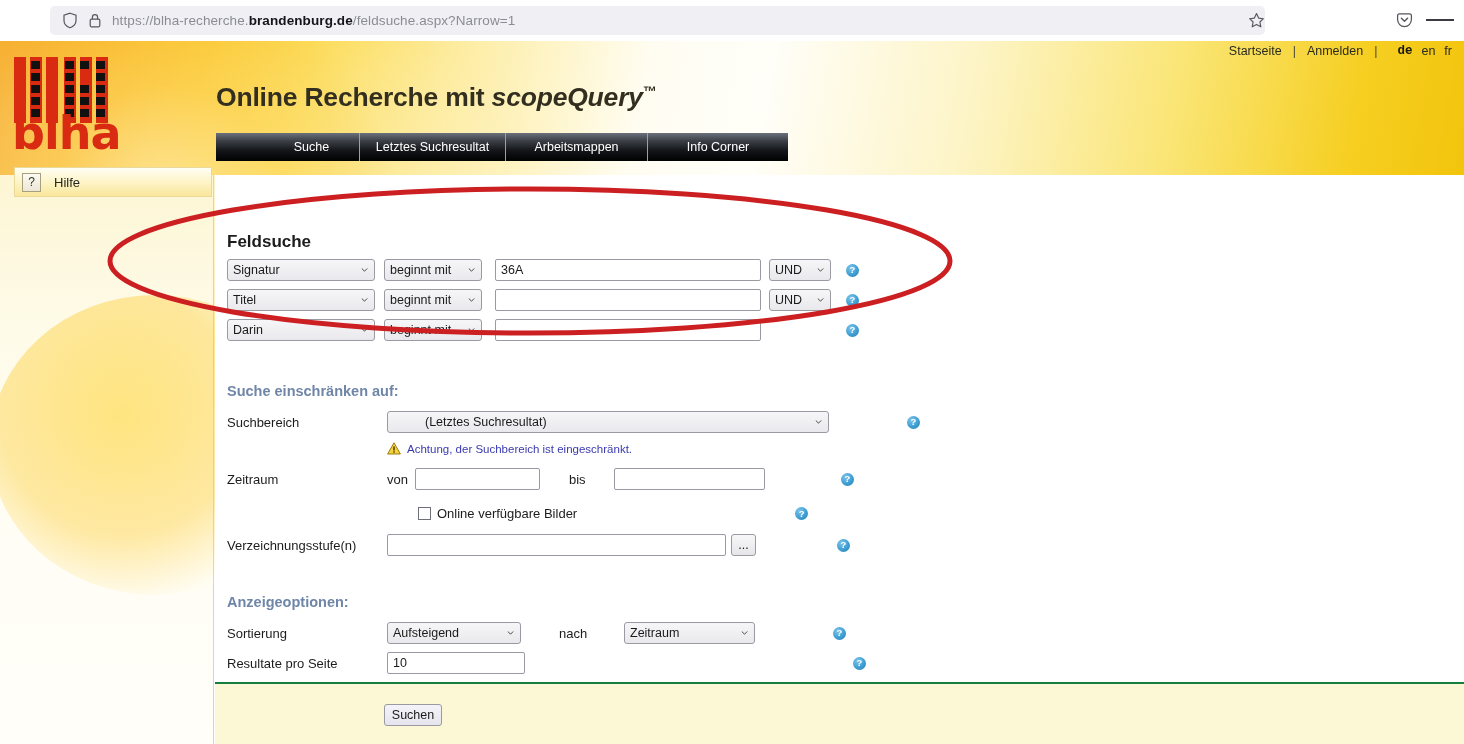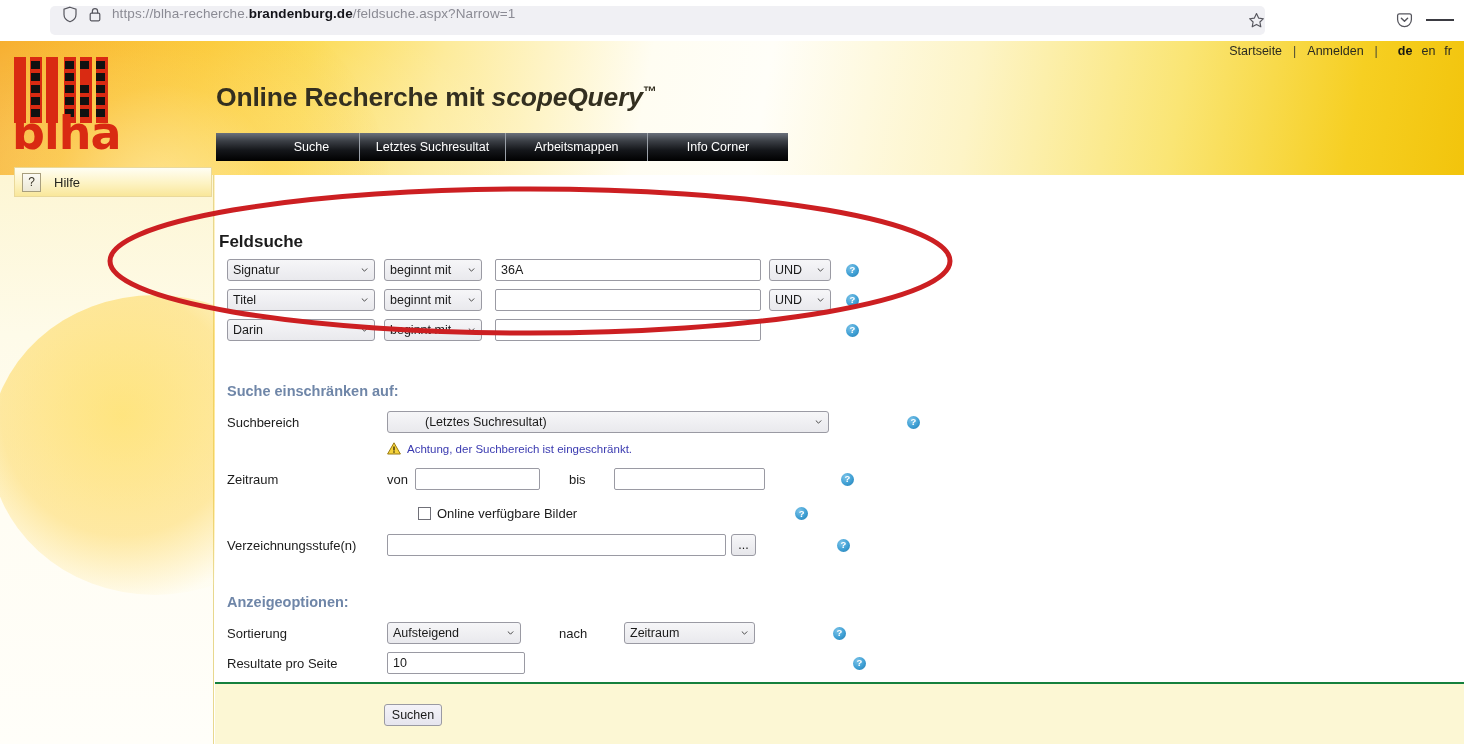--- a/index.html
+++ b/index.html
@@ -16,21 +16,21 @@
     position: absolute; left: 0; top: 0;
     width: 1464px; height: 41px;
     background: #ffffff;
     display: flex; align-items: center;
   }
   .url-pill {
     position: absolute; left: 50px; top: 6px;
     width: 1215px; height: 29px;
     background: #f0f0f4;
     border-radius: 5px;
-    display: flex; align-items: flex-start;
+    display: flex; align-items: center;
   }
   .shield-icon { margin-left: 12px; width: 16px; height: 17px; }
   .lock-icon { margin-left: 10px; width: 14px; height: 17px; }
   .url-text {
     margin-left: 10px;
     font-size: 13.5px;
     color: #8b8b94;
     white-space: nowrap;
     letter-spacing: .1px;
   }
@@ -101,21 +101,21 @@
 
   .topnav {
     position: absolute; right: 12px; top: 3px;
     font-size: 12.5px; color: #2a2a20;
     display: flex; align-items: center; gap: 0;
     white-space: nowrap;
   }
   .topnav a { color: #2a2a20; text-decoration: none; }
   .topnav .sep { margin: 0 11px; color: #4a4a34; }
   .topnav .lang { margin-left: 9px; }
-  .topnav .lang.active { font-weight: 700; color: #181812; }
+  .topnav .lang.active { font-weight: 700; color: #181812; font-family: Liberation Mono, monospace; }
 
   
   .logo {
     position: absolute; left: 12px; top: 14px;
     width: 100px; height: 102px;
   }
   .logo-bars { position: absolute; left:0; top:0; width: 100px; height: 70px; }
   .logo-word {
     position: absolute; left: 0; top: 55px;
     font-family: "DejaVu Sans", sans-serif;
@@ -366,21 +366,21 @@
   <div class="sidebar">
     <div class="sun-swirl2"></div>
     <div class="hilfe-bar">
       <div class="hilfe-qbtn">?</div>
       <div class="hilfe-label">Hilfe</div>
     </div>
   </div>
 
   <div class="content">
 
-    <h2 class="sec-title" style="left:4px; top:57px;">Feldsuche</h2>
+    <h2 class="sec-title" style="left:12px; top:57px;">Feldsuche</h2>
 
     <div class="row" style="left:12px; top:84px;">
       <span class="selwrap">
         <select class="sq" style="width:148px;">
           <option>Signatur</option>
         </select>
         <svg class="chev" viewBox="0 0 8 5">
             <path d="M0.6 0.6 L4 4 L7.4 0.6" fill="none" stroke="#333" stroke-width="1.1"></path>
           </svg>
       </span>

